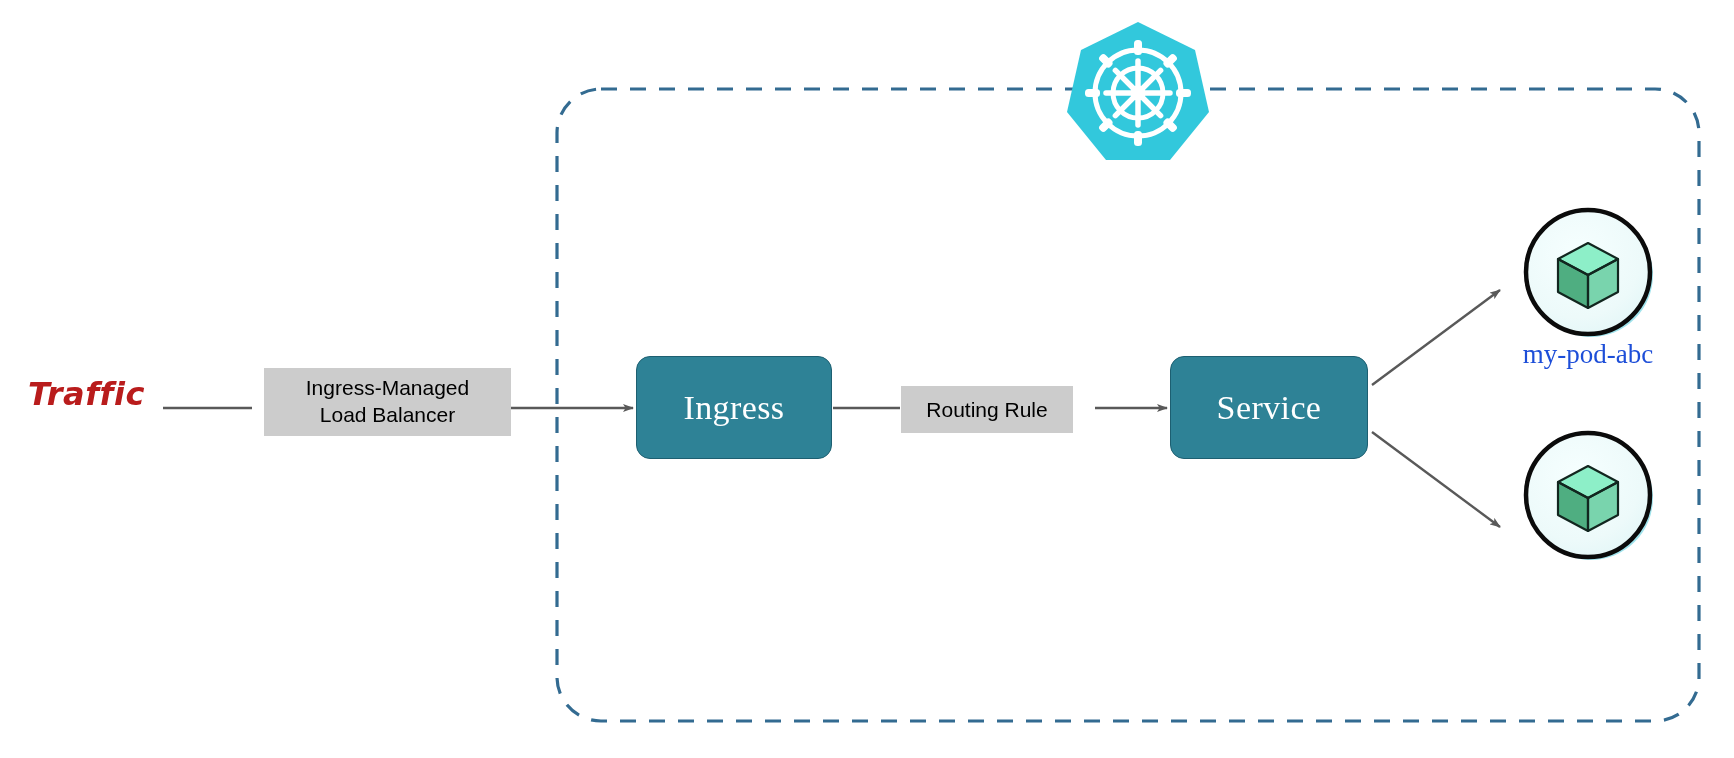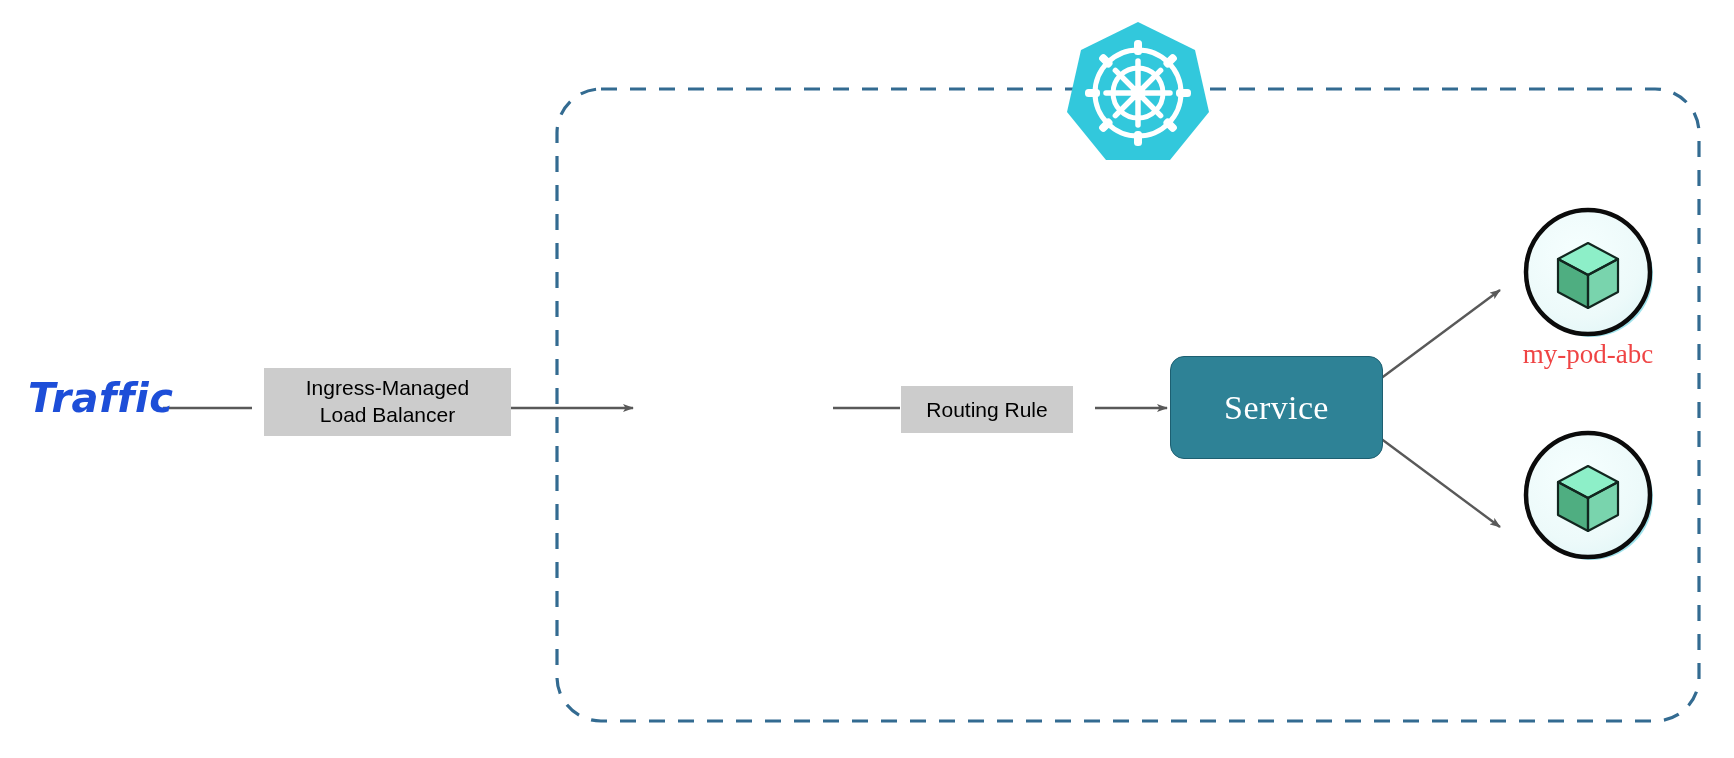--- a/index.html
+++ b/index.html
@@ -30,25 +30,25 @@
   .node {
     position: absolute;
   }
 
   
   .traffic-label {
     left: 28px;
     top: 378px;
     width: 140px;
     font-family: "DejaVu Sans", sans-serif;
-    font-size: 40px;
+    font-size: 32px;
     font-weight: 700;
     font-style: italic;
     letter-spacing: 0.5px;
-    color: #1d4ed8;
+    color: #b91c1c;
     line-height: 1;
     white-space: nowrap;
   }
 
   
   .gray-box {
     background: #cccccc;
     border: 1px solid #cccccc;
     display: flex;
     align-items: center;
@@ -88,31 +88,31 @@
   }
   .ingress-box {
     left: 636px;
     top: 356px;
     width: 196px;
     height: 103px;
   }
   .service-box {
     left: 1170px;
     top: 356px;
-    width: 213px;
+    width: 198px;
     height: 103px;
   }
 
   .pod-label {
     position: absolute;
     width: 280px;
     text-align: center;
     font-family: "Liberation Serif", serif;
     font-size: 27px;
-    color: #ef4444;
+    color: #1d4ed8;
     white-space: nowrap;
   }
   .pod-label-abc { left: 1448px; top: 339px; }
   .pod-label-pqr { left: 1448px; top: 562px; }
 </style>
 </head>
 <body>
 
 <div id="canvas">
 
@@ -217,20 +217,23 @@
 
   <div class="node traffic-label">Traffic</div>
 
   <div class="node gray-box lb-box">
     <div>
       <div>Ingress-Managed</div>
       <div>Load Balancer</div>
     </div>
   </div>
 
+  <div class="node teal-box ingress-box">
+    <span>Ingress</span>
+  </div>
 
   <div class="node gray-box rule-box">
     <span>Routing Rule</span>
   </div>
 
   <div class="node teal-box service-box">
     <span>Service</span>
   </div>
 
   <div class="pod-label pod-label-abc">my-pod-abc</div>

